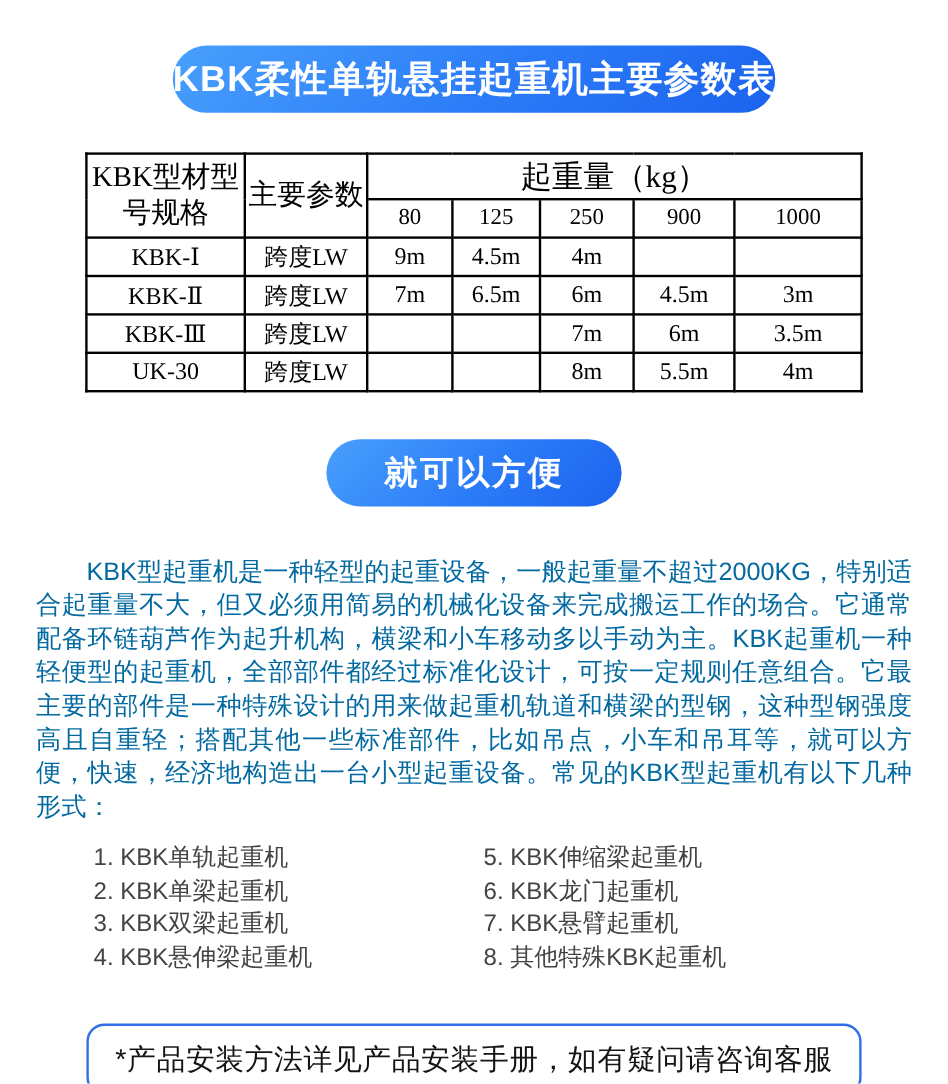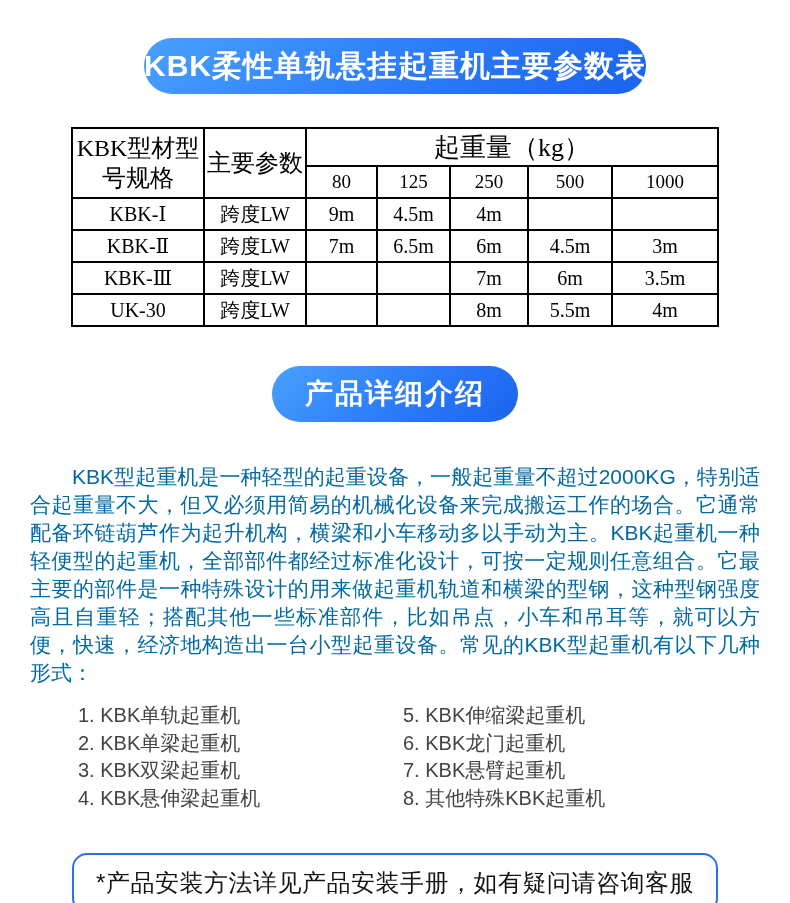--- a/index.html
+++ b/index.html
@@ -91,21 +91,21 @@
   <tbody>
     <tr>
       <td rowspan="2" class="hdr-span">KBK型材型号规格</td>
       <td rowspan="2" class="hdr-span">主要参数</td>
       <td colspan="5" class="hdr-cap">起重量（kg）</td>
     </tr>
     <tr class="hdr-num">
       <td>80</td>
       <td>125</td>
       <td>250</td>
-      <td>500</td>
+      <td>900</td>
       <td>1000</td>
     </tr>
     <tr class="body-row">
       <td>KBK-Ⅰ</td>
       <td>跨度LW</td>
       <td>9m</td>
       <td>4.5m</td>
       <td>4m</td>
       <td></td>
       <td></td>
@@ -134,21 +134,21 @@
       <td></td>
       <td></td>
       <td>8m</td>
       <td>5.5m</td>
       <td>4m</td>
     </tr>
   </tbody>
 </table>
 
 <div class="section-btn">
-  <span>产品详细介绍</span>
+  <span>就可以方便</span>
 </div>
 
 <p class="intro">KBK型起重机是一种轻型的起重设备，一般起重量不超过2000KG，特别适合起重量不大，但又必须用简易的机械化设备来完成搬运工作的场合。它通常配备环链葫芦作为起升机构，横梁和小车移动多以手动为主。KBK起重机一种轻便型的起重机，全部部件都经过标准化设计，可按一定规则任意组合。它最主要的部件是一种特殊设计的用来做起重机轨道和横梁的型钢，这种型钢强度高且自重轻；搭配其他一些标准部件，比如吊点，小车和吊耳等，就可以方便，快速，经济地构造出一台小型起重设备。常见的KBK型起重机有以下几种形式：</p>
 
 <div class="types">
   <div class="types-col types-left">
     <div class="type-item">1. KBK单轨起重机</div>
     <div class="type-item">2. KBK单梁起重机</div>
     <div class="type-item">3. KBK双梁起重机</div>
     <div class="type-item">4. KBK悬伸梁起重机</div>

